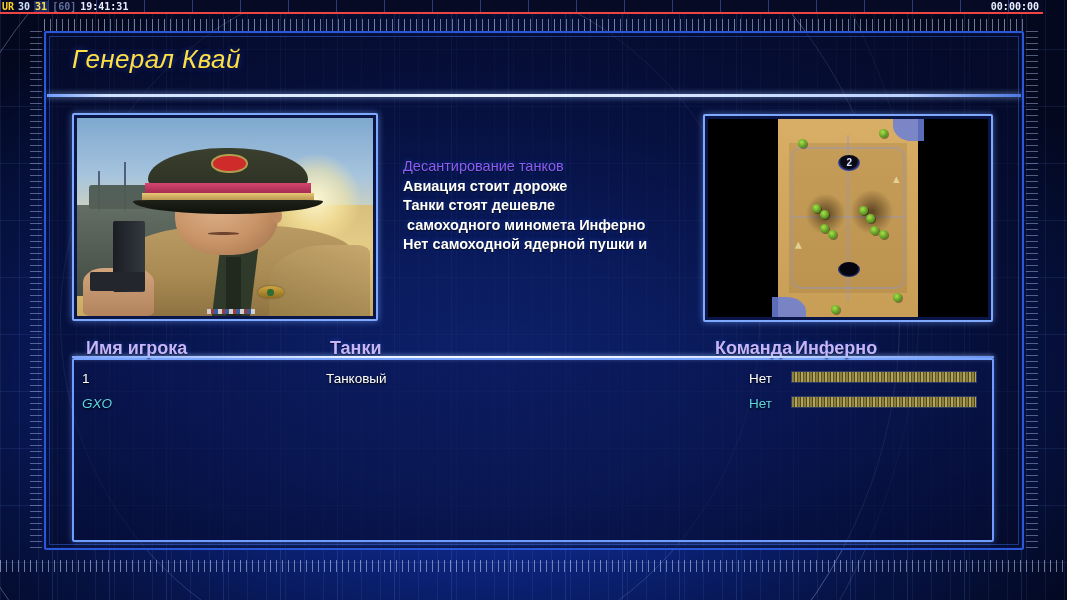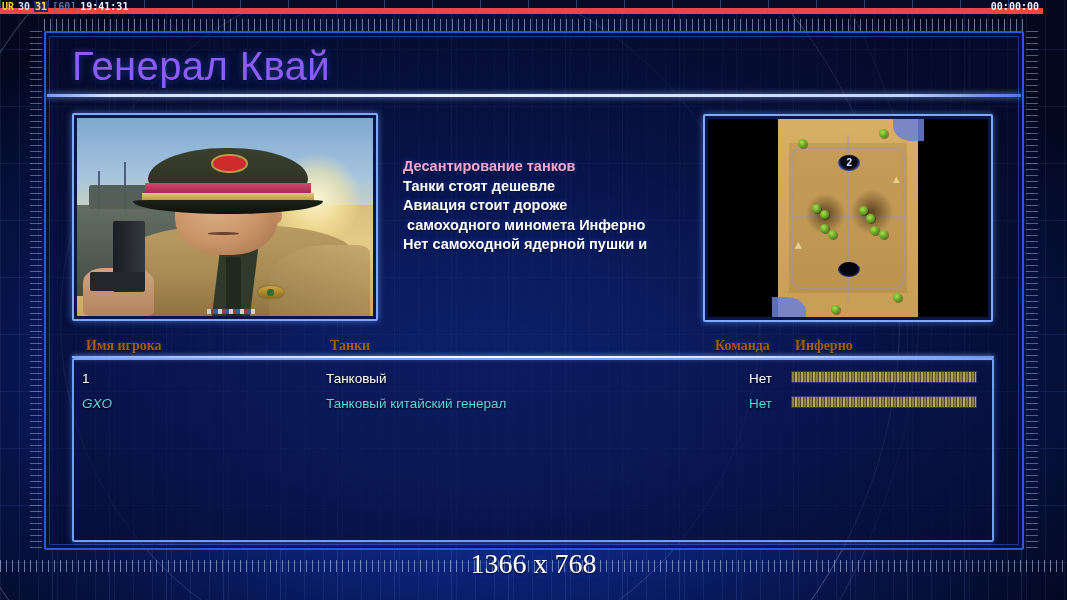--- a/index.html
+++ b/index.html
@@ -38,21 +38,21 @@
     border-radius:50%; }
   .arc1{ width:980px; height:980px; left:-80px; top:-170px; }
   .arc2{ width:700px; height:700px; left:60px; top:-30px;
     border-color:rgba(175,195,255,.20); }
   .arc3{ width:1250px; height:1250px; left:-330px; top:-330px;
     border-color:rgba(165,190,255,.16); }
 
   
   .topbar{ position:absolute; left:0; top:0; width:1043px; height:14px;
     background:#070a24; z-index:40;
-    border-bottom:6px solid #ef4444; }
+    border-bottom:2px solid #ef4444; }
   .topbar .tgrid{ position:absolute; inset:0; opacity:.85;
     background-image:linear-gradient(to right, rgba(90,130,235,.5) 1px, transparent 1px);
     background-size:48px 100%; }
   .tleft{ position:absolute; left:2px; top:0px; height:14px; line-height:14px;
     font-family:"DejaVu Sans Mono", monospace; font-size:10px; font-weight:bold;
     white-space:nowrap; z-index:2; }
   .tleft span{ margin-right:4px; }
   .ur{ color:#ffd21e; }
   .n30{ color:#cfe0ff; }
   .n31{ color:#ffe24a; background:#1b2a63; padding:0 1px; }
@@ -81,22 +81,22 @@
   
   .frame{ position:absolute; left:44px; top:31px; width:980px; height:519px;
     border:2px solid #2a58d8; border-radius:2px;
     background:linear-gradient(180deg, rgba(6,12,48,.62), rgba(4,9,38,.50));
     box-shadow:0 0 0 1px rgba(10,20,70,.9) inset;
     z-index:14; }
   .frame-inner{ position:absolute; inset:3px; border:1px solid rgba(45,95,215,.55); }
 
   
   .title{ position:absolute; left:72px; top:44px; z-index:20;
-    font-size:40px; color:#8b5cf6; letter-spacing:.4px;
-    text-shadow:0 0 6px rgba(30,60,170,.9), 0 1px 2px #000; }
+    font-size:26px; color:#fde047; letter-spacing:.4px;
+    text-shadow:0 0 6px rgba(30,60,170,.9), 0 1px 2px #000;font-style:italic; }
   .title-rule{ position:absolute; left:47px; top:94px; width:974px; height:3px;
     z-index:20;
     background:linear-gradient(to right, #6f9bff 0%, #cfe0ff 6%, #e9f1ff 45%, #bcd2ff 88%, #4d77e0 100%);
     box-shadow:0 0 6px rgba(150,190,255,.8); }
 
   
   .portrait-wrap{ position:absolute; left:72px; top:113px; width:306px; height:208px;
     z-index:20; padding:3px;
     border:2px solid #7fa8ff; border-radius:2px;
     background:#0b1648;
@@ -210,22 +210,22 @@
     background:#e6dba0; clip-path:polygon(50% 0,100% 100%,0 100%); opacity:.85; }
 
   
   .players{ position:absolute; left:72px; top:358px; width:922px; height:184px;
     z-index:20;
     border:2px solid #6f9cff; border-radius:2px;
     background:linear-gradient(180deg, rgba(10,22,84,.48), rgba(6,14,58,.40));
     box-shadow:0 0 6px rgba(110,155,255,.45); }
 
   .thead{ position:absolute; left:80px; top:338px; width:920px; height:18px; z-index:22; }
-  .th{ position:absolute; font-size:14px; font-weight:bold; color:#a16207;
-    text-shadow:0 1px 2px #000, 0 0 4px rgba(40,80,200,.8); white-space:nowrap;font-family:Liberation Serif, serif; }
+  .th{ position:absolute; font-size:18px; font-weight:bold; color:#c4b5fd;
+    text-shadow:0 1px 2px #000, 0 0 4px rgba(40,80,200,.8); white-space:nowrap; }
   .th-name{ left:6px; }
   .th-army{ left:250px; }
   .th-team{ left:635px; }
   .th-prog{ left:715px; }
   .thead-rule{ position:absolute; left:72px; top:356px; width:922px; height:2px; z-index:23;
     background:linear-gradient(to right,#7fa6ff,#e8f0ff 30%, #ffffff 50%, #d4e2ff 72%, #6a94f0);
     box-shadow:0 0 5px rgba(170,205,255,.8); }
 
   .row{ position:absolute; left:0; width:100%; height:25px; }
   .cell{ position:absolute; font-size:13.5px; white-space:nowrap;
@@ -303,26 +303,26 @@
       <div class="p-star"></div>
       <div class="p-capband"></div>
       <div class="p-capgold"></div>
       <div class="p-visor"></div>
       <div class="p-hand"></div>
       <div class="p-gun"></div>
     </div>
   </div>
 
   <div style="position:absolute; left:403px; top:157px; z-index:20;">
-    <div style="font-size:14.5px; font-weight:bold; color:#f9a8d4; line-height:19.5px;
+    <div style="font-size:14.5px; font-weight:normal; color:#8b5cf6; line-height:19.5px;
                 text-shadow:0 1px 2px #000, 0 0 5px rgba(30,70,190,.9); white-space:pre;">Десантирование танков</div>
     <div style="font-size:14.5px; font-weight:bold; color:#fff; line-height:19.5px;
+                text-shadow:0 1px 2px #000, 0 0 5px rgba(30,70,190,.9); white-space:pre;">Авиация стоит дороже</div>
+    <div style="font-size:14.5px; font-weight:bold; color:#fff; line-height:19.5px;
                 text-shadow:0 1px 2px #000, 0 0 5px rgba(30,70,190,.9); white-space:pre;">Танки стоят дешевле</div>
-    <div style="font-size:14.5px; font-weight:bold; color:#fff; line-height:19.5px;
-                text-shadow:0 1px 2px #000, 0 0 5px rgba(30,70,190,.9); white-space:pre;">Авиация стоит дороже</div>
     <div style="font-size:14.5px; font-weight:bold; color:#fff; line-height:19.5px;
                 text-shadow:0 1px 2px #000, 0 0 5px rgba(30,70,190,.9); white-space:pre;"> самоходного миномета Инферно</div>
     <div style="font-size:14.5px; font-weight:bold; color:#fff; line-height:19.5px;
                 text-shadow:0 1px 2px #000, 0 0 5px rgba(30,70,190,.9); white-space:pre;">Нет самоходной ядерной пушки и</div>
   </div>
 
   <div class="map-wrap">
     <div class="map">
       <div class="map-terrain">
         <div class="m-shade"></div>
@@ -368,22 +368,20 @@
 
     <div class="row" style="top:6px;">
       <div class="cell c-name" style="color:#ffffff;">1</div>
       <div class="cell c-army" style="color:#ffffff;">Танковый</div>
       <div class="cell c-team" style="color:#ffffff;">Нет</div>
       <div class="bar"></div>
     </div>
 
     <div class="row" style="top:31px;">
       <div class="cell c-name" style="color:#5fd6e0;font-style:italic;">GXO</div>
-      <div class="cell c-army" style="color:#5fd6e0;">Танковый китайский генерал</div>
       <div class="cell c-team" style="color:#5fd6e0;">Нет</div>
       <div class="bar"></div>
     </div>
 
   </div>
 
-  <div class="resolution">1366 x 768</div>
 
 </div>
 
 </body></html>

